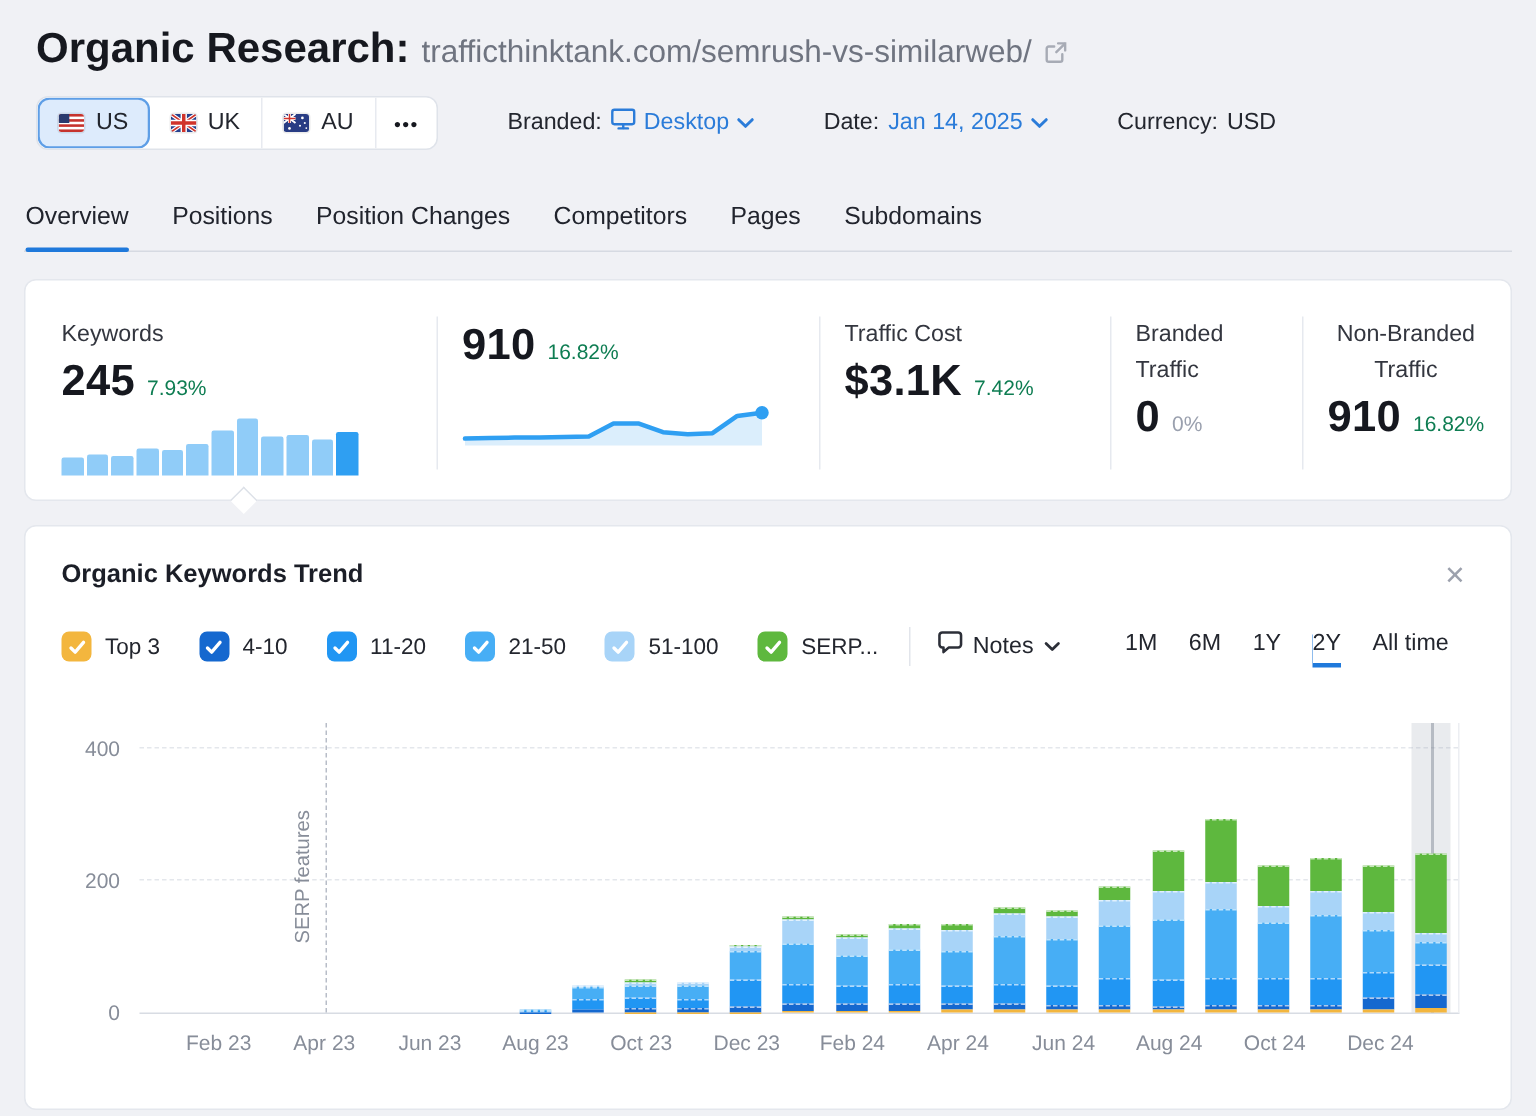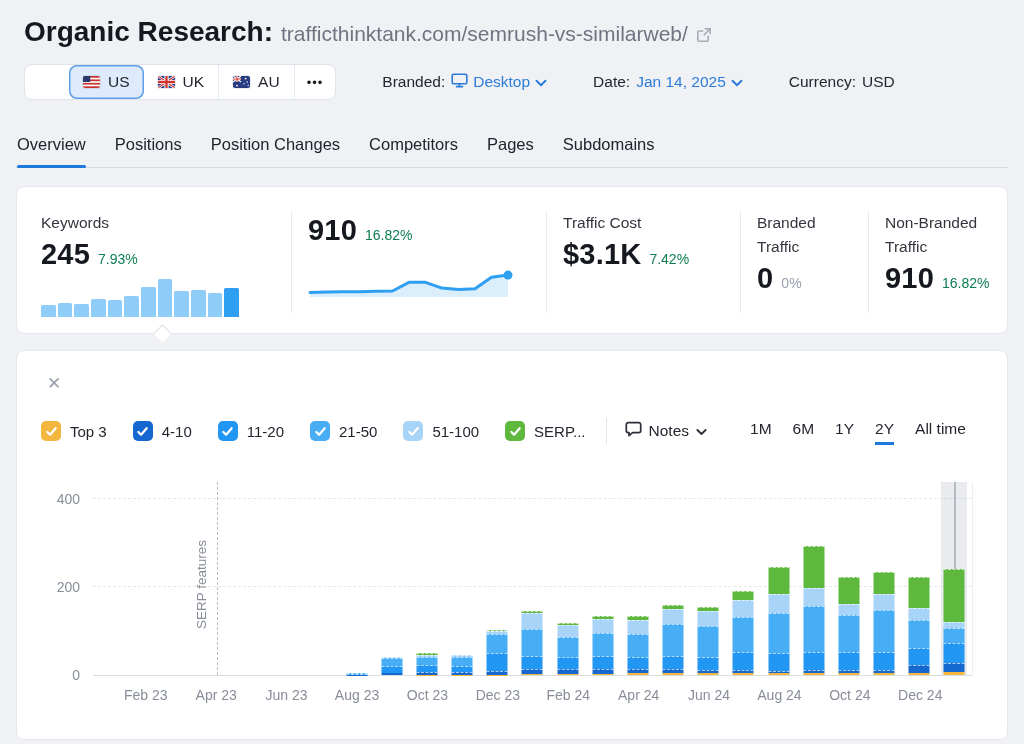--- a/index.html
+++ b/index.html
@@ -14,21 +14,21 @@
   
   .hdr { display:flex; align-items:baseline; gap:8px; padding:16px 0 0 8px; }
   .hdr-title { font-size:28px; font-weight:700; color:#16181f; }
   .hdr-url { font-size:21px; font-weight:400; color:#6f7480; }
   .ext-icon { position:relative; top:2px; }
 
   
   .filters { display:flex; align-items:center; margin:16px 0 0 8px; gap:46px; }
   .geo-group { display:flex; background:#fff; border:1px solid #dfe3ea; border-radius:8px; height:36px; overflow:hidden; }
   .geo-cell { display:flex; align-items:center; gap:8px; padding:0 14px; font-size:15.5px; color:#23262e; cursor:pointer; border-left:1px solid #e7eaf0; }
-  .geo-cell:first-child { border-left:none;margin-left:44px; }
+  .geo-cell:first-child { border-left:none; }
   .geo-cell.selected { background:#ddebfc; box-shadow:inset 0 0 0 1.5px #5e9ee6; border-radius:8px; border-left:none; }
   .geo-cell.selected + .geo-cell { border-left:none; }
   .flag { width:17px; height:12px; border-radius:2px; overflow:hidden; display:inline-flex; box-shadow:0 0 0 1px rgba(0,0,0,.08); }
   .flag svg { display:block; }
   .more-cell { font-size:13px; letter-spacing:1px; color:#16181f; padding:0 12px; }
   .fgroup { display:flex; align-items:center; gap:6px; font-size:15.5px; }
   .flabel { color:#23262e; }
   .fvalue { color:#2b7cd9; display:inline-flex; align-items:center; gap:5px; cursor:pointer; }
   .fstatic { color:#23262e; }
 
@@ -39,21 +39,21 @@
 
   
   .card { background:#fff; border:1px solid #e4e7ed; border-radius:8px; }
   .metrics-card { margin-top:18px; position:relative; display:flex; padding:24px 24px 20px 24px; height:148px; }
   .metric { padding:0 18px 0 16px; display:flex; flex-direction:column; }
   .metric + .metric { border-left:1px solid #e6e9ef; }
   .m-kw { flex:0 0 250px; padding-left:0; }
   .m-tr { flex:0 0 255px; }
   .m-tc { flex:0 0 194px; }
   .m-br { flex:0 0 128px; }
-  .m-nb { flex:1; }
+  .m-nb { flex:1;text-align:center; }
   .m-label { font-size:15.5px; color:#33363f; line-height:1.55; }
   .m-valrow { display:flex; align-items:baseline; gap:8px; margin-top:3px; }
   .m-value { font-size:29px; font-weight:700; color:#16181f; letter-spacing:.2px; }
   .m-change { font-size:14px; font-weight:400; }
   .change-up { color:#0e7d52; }
   .change-flat { color:#9aa0ae; }
   .kw-spark { display:flex; align-items:flex-end; gap:2px; height:38px; width:198px; margin-top:8px; }
   .kwbar { flex:1; background:#90ccf8; border-radius:1.5px 1.5px 0 0; }
   .kwbar.last { background:#2f9ff2; }
   .tr-spark { margin-top:6px; width:210px; height:46px; }
@@ -256,20 +256,21 @@
       <div class="m-valrow">
         <span class="m-value">910</span>
         <span class="m-change change-up">16.82%</span>
       </div>
     </div>
     <div class="notch"></div>
   </div>
 
   <div class="card trend-card">
     <div class="trend-head">
+      <span class="trend-title">Organic Keywords Trend</span>
       <span class="close-x">✕</span>
     </div>
 
     <div class="legend-row">
       <div class="legend-item">
         <span class="cbx" style="background: rgb(243, 182, 62);">
             <svg width="13" height="13" viewBox="0 0 14 14" fill="none" stroke="#ffffff" stroke-width="2.4" stroke-linecap="round" stroke-linejoin="round">
               <path d="M2.5 7.5 5.5 10.5 11.5 3.5"></path>
             </svg>
           </span>

